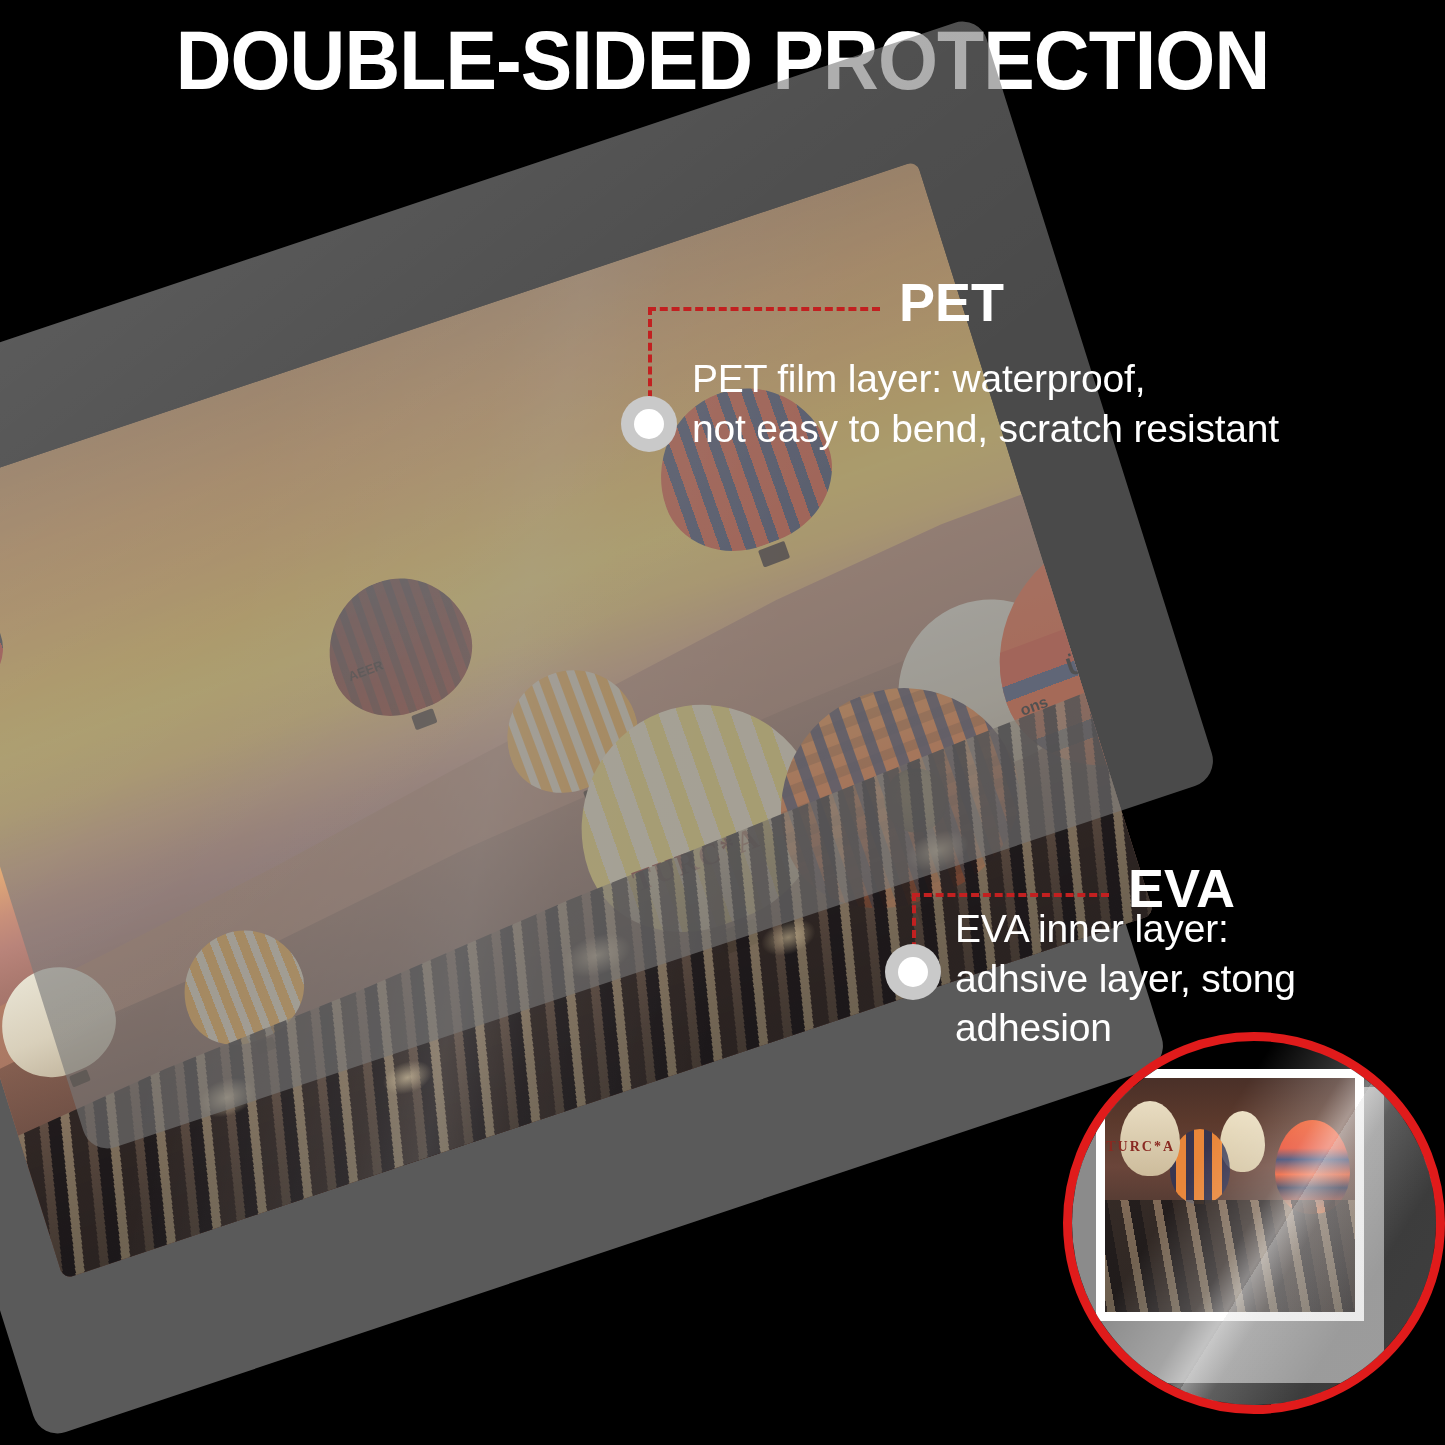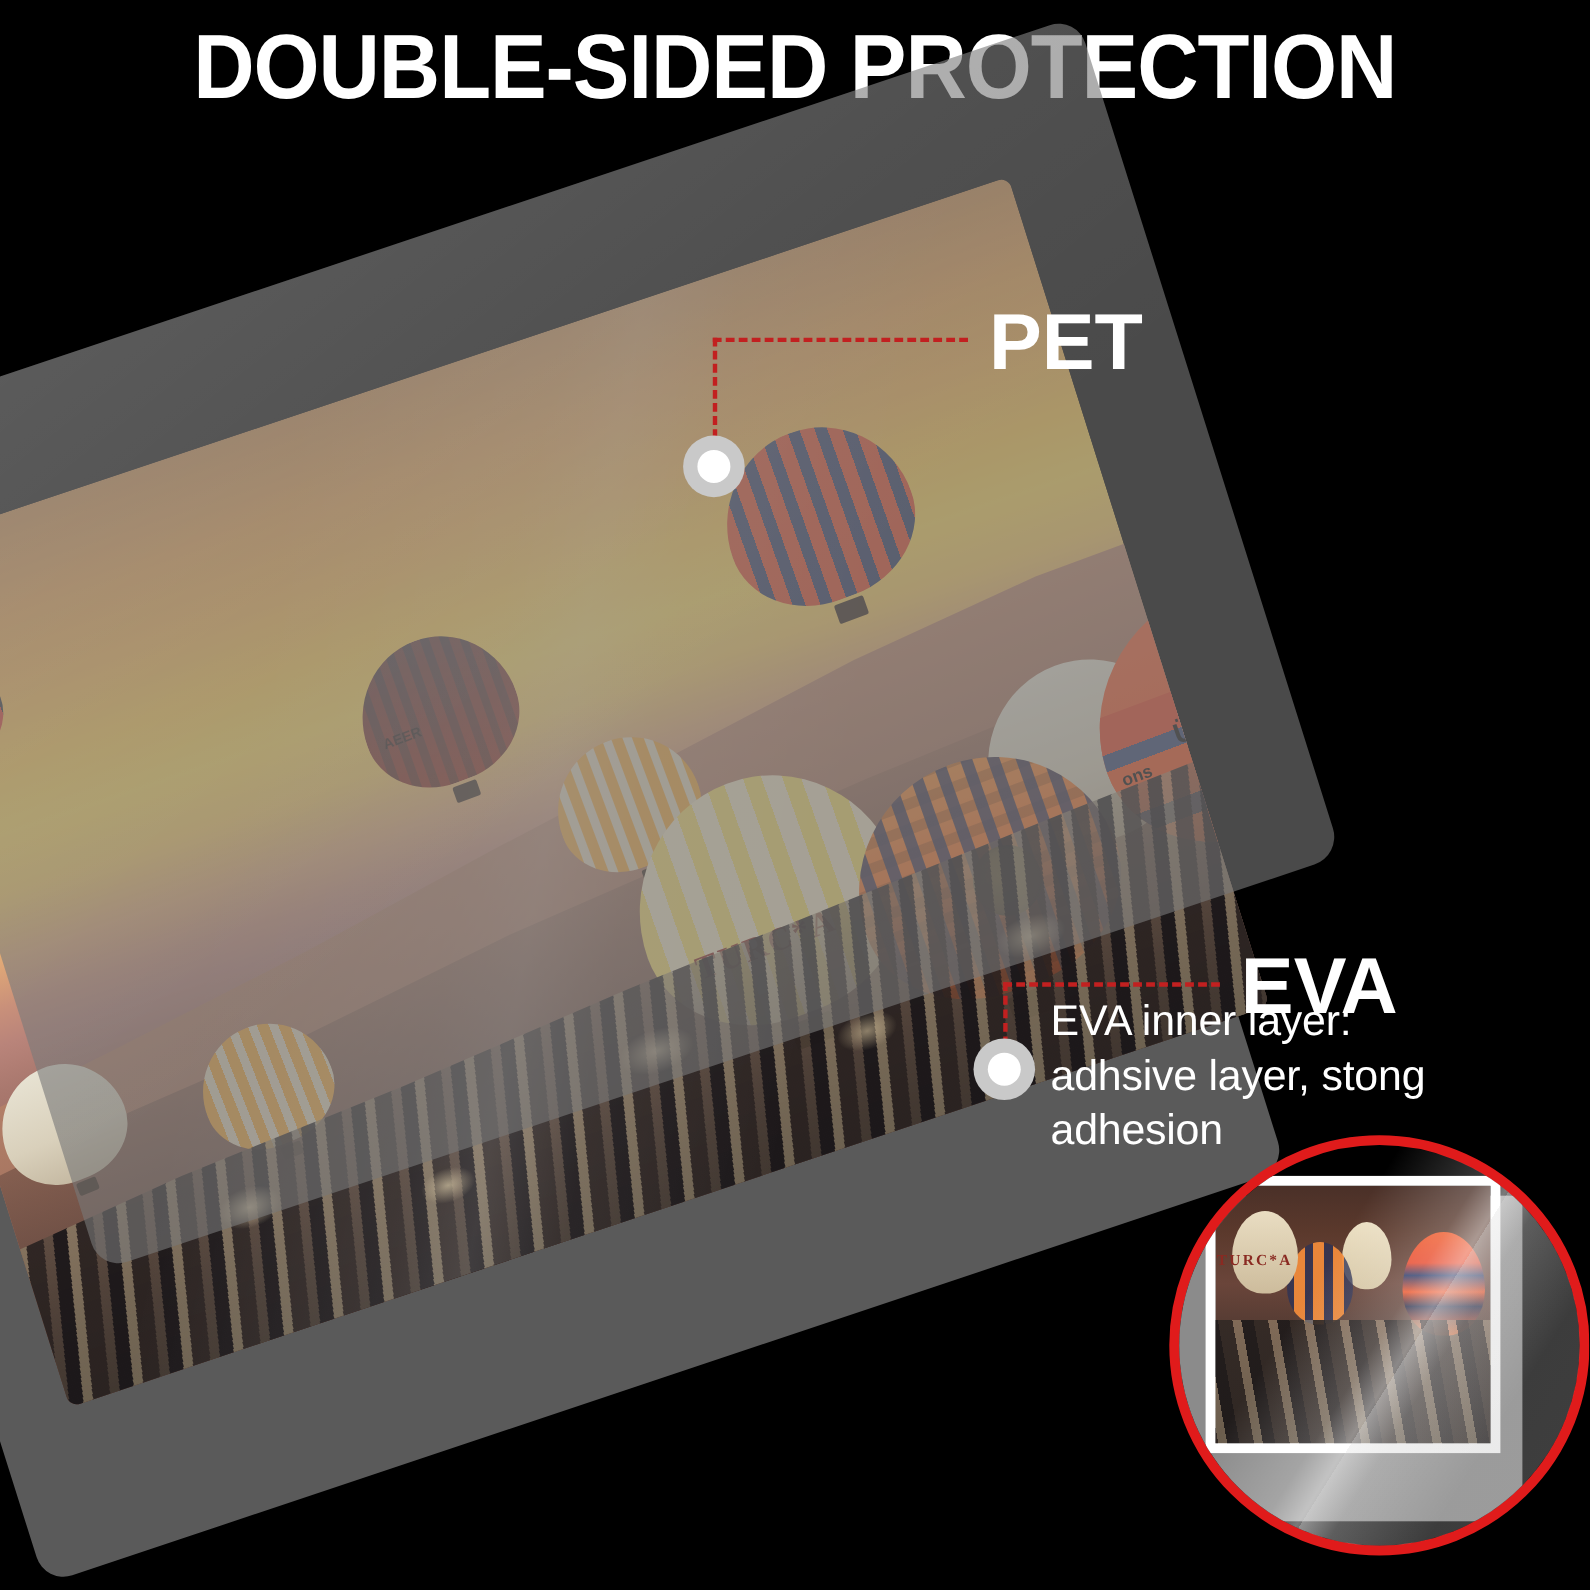--- a/index.html
+++ b/index.html
@@ -283,21 +283,21 @@
       rgba(255,255,255,0.03) 35%,
       rgba(255,255,255,0.00) 60%);
   }
 
   
   .callout-title {
     position: absolute;
     color: #ffffff;
     font-family: "Liberation Sans", sans-serif;
     font-weight: bold;
-    font-size: 72px;
+    font-size: 54px;
     letter-spacing: 0px;
     line-height: 1;
     white-space: nowrap;
   }
   .callout-desc {
     position: absolute;
     color: #ffffff;
     font-family: "Liberation Sans", sans-serif;
     font-weight: normal;
     font-size: 39px;
@@ -489,20 +489,22 @@
 
     <div class="sheet" id="pet-sheet">
       <div class="gloss"></div>
     </div>
   </div>
 
   <div class="dash-h" style="left:648px; top:307px; width:232px;"></div>
   <div class="dash-v" style="left:648px; top:307px; height:103px;"></div>
   <div class="marker" style="left:621px; top:396px;"></div>
   <div class="callout-title" style="left:899px; top:275px;">PET</div>
+  <div class="callout-desc" style="left:692px; top:354px;">PET film layer: waterproof,
+not easy to bend, scratch resistant</div>
 
   <div class="dash-h" style="left:912px; top:893px; width:197px;"></div>
   <div class="dash-v" style="left:912px; top:893px; height:82px;"></div>
   <div class="marker" style="left:885px; top:944px;"></div>
   <div class="callout-title" style="left:1128px; top:861px;">EVA</div>
   <div class="callout-desc" style="left:955px; top:904px;">EVA inner layer:
 adhsive layer, stong adhesion</div>
 
   <div id="magnifier">
     <div id="mag-inner">

